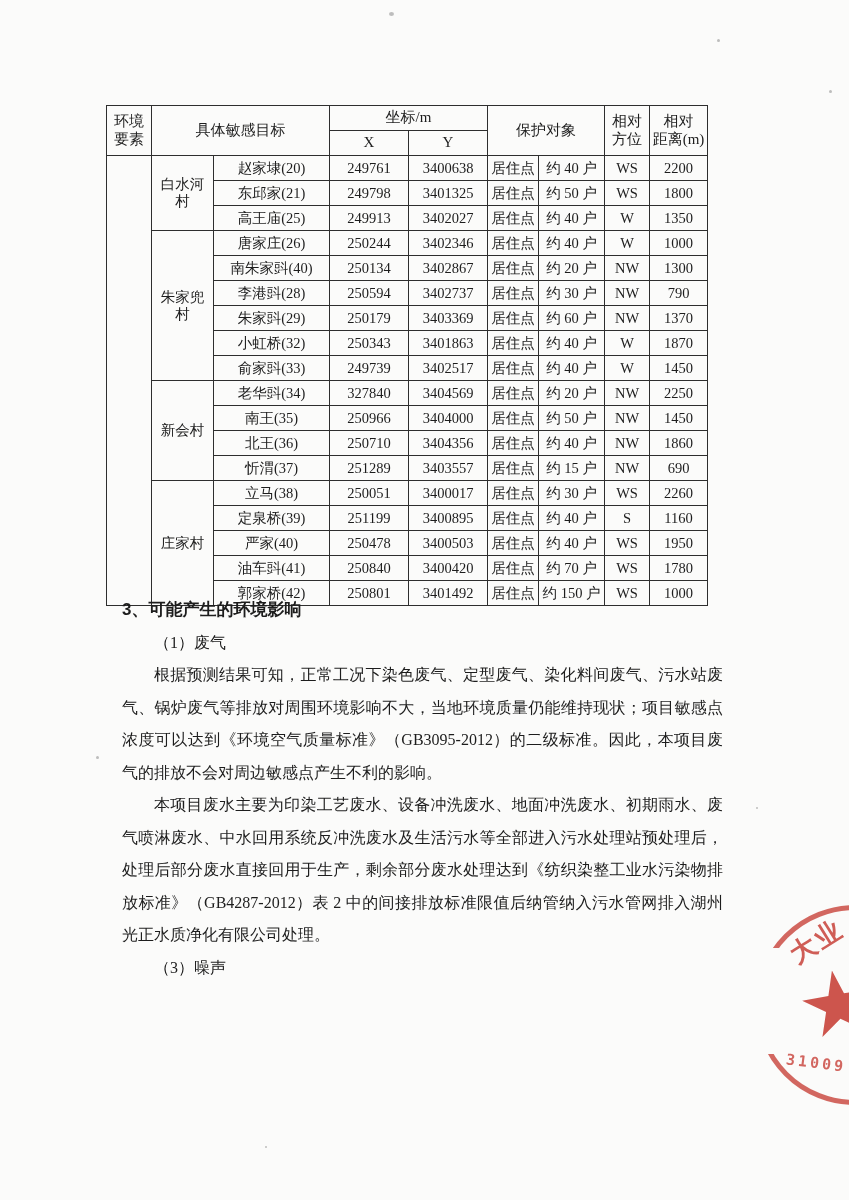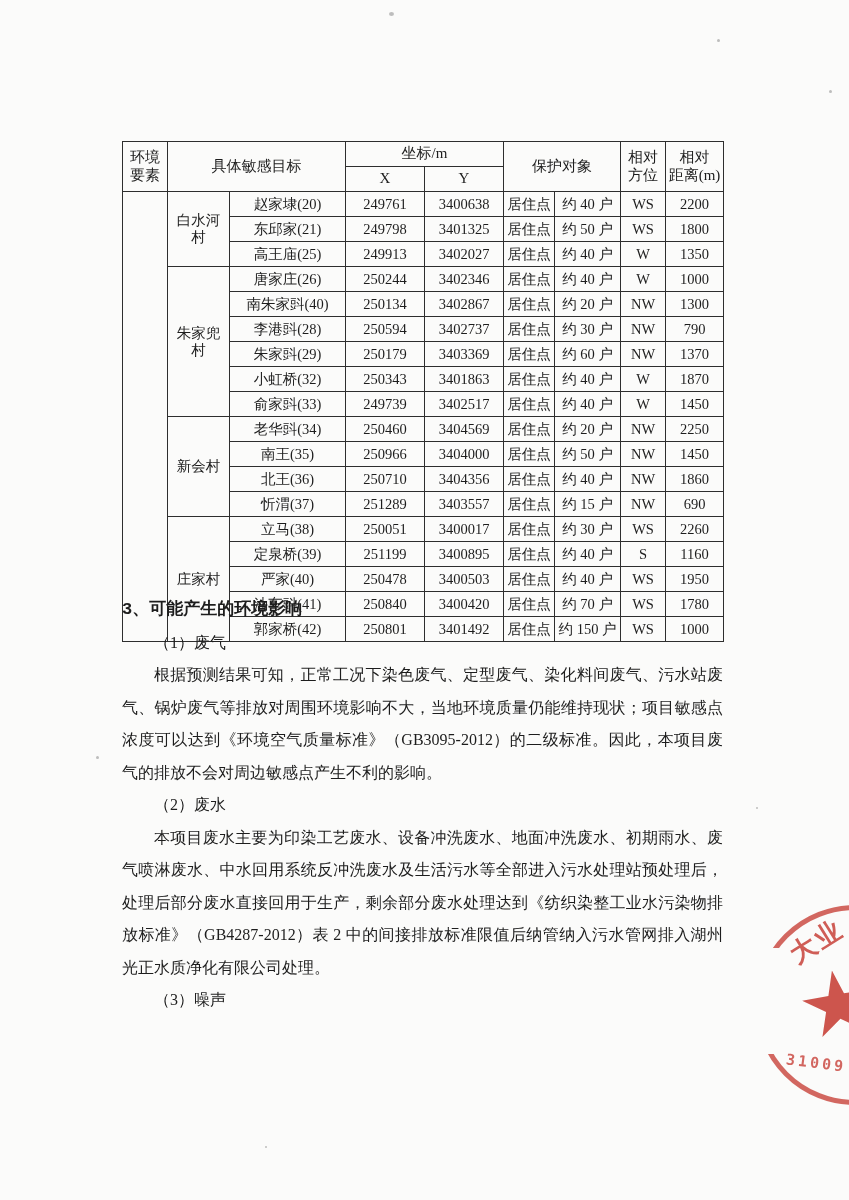--- a/index.html
+++ b/index.html
@@ -3,35 +3,35 @@
 <meta charset="utf-8">
 <style>
   html,body{margin:0;padding:0;background:#e8e8e8;}
   .page{
     position:relative;width:849px;height:1200px;margin:0 auto;
     background:#fbfbfa;overflow:hidden;
     font-family:"Liberation Serif","DejaVu Serif",serif;
     color:#1d1d1d;
   }
   
-  .table-wrap{position:absolute;left:122px;top:105px;width:601px;margin-top:36px;}
+  .table-wrap{position:absolute;left:106px;top:105px;width:601px;}
   table.targets{border-collapse:collapse;width:100%;table-layout:fixed;}
   table.targets th,table.targets td{
     border:1px solid #2e2e2e;
     text-align:center;vertical-align:middle;
     font-weight:normal;font-size:14.5px;
     padding:0 2px;height:24px;line-height:1.15;
     white-space:pre-line;overflow:hidden;
   }
   table.targets th{font-size:15px;}
   
   .textblock{position:absolute;left:122px;top:594px;width:601px;}
   .section-heading{
     margin:0;font-size:17px;line-height:32.5px;font-weight:bold;
-    font-family:Liberation Mono, monospace;
+    font-family:Liberation Sans, sans-serif;
   }
   .textblock p{
     margin:0;font-size:16px;line-height:32.5px;
     text-align:justify;text-indent:2em;
   }
   .textblock p.sub{text-align:left;}
   
   .stamp{position:absolute;left:0;top:0;width:849px;height:1200px;pointer-events:none;}
   .stamp-ring{
     position:absolute;left:755px;top:905px;width:190px;height:190px;
@@ -183,21 +183,21 @@
             <td>249739</td>
             <td>3402517</td>
             <td>居住点</td>
             <td>约 40 户</td>
             <td>W</td>
             <td>1450</td>
           </tr>
           <tr>
             <td rowspan="4">新会村</td>
             <td>老华㪷(34)</td>
-            <td>250460</td>
+            <td>327840</td>
             <td>3404569</td>
             <td>居住点</td>
             <td>约 20 户</td>
             <td>NW</td>
             <td>2250</td>
           </tr>
           <tr>
             <td>南王(35)</td>
             <td>250966</td>
             <td>3404000</td>
@@ -271,21 +271,20 @@
             <td>1000</td>
           </tr>
         </tbody>
     </table>
   </div>
 
   <div class="textblock">
     <h3 class="section-heading">3、可能产生的环境影响</h3>
     <p class="sub">（1）废气</p>
     <p class="body">根据预测结果可知，正常工况下染色废气、定型废气、染化料间废气、污水站废气、锅炉废气等排放对周围环境影响不大，当地环境质量仍能维持现状；项目敏感点浓度可以达到《环境空气质量标准》（GB3095-2012）的二级标准。因此，本项目废气的排放不会对周边敏感点产生不利的影响。</p>
-    <p class="sub">（2）废水</p>
     <p class="body">本项目废水主要为印染工艺废水、设备冲洗废水、地面冲洗废水、初期雨水、废气喷淋废水、中水回用系统反冲洗废水及生活污水等全部进入污水处理站预处理后，处理后部分废水直接回用于生产，剩余部分废水处理达到《纺织染整工业水污染物排放标准》（GB4287-2012）表 2 中的间接排放标准限值后纳管纳入污水管网排入湖州光正水质净化有限公司处理。</p>
     <p class="sub">（3）噪声</p>
   </div>
 
   <div class="stamp">
     <div class="stamp-ring"></div>
     <div class="stamp-fade"></div>
     <div class="stamp-text">大业</div>
     <div class="stamp-star"></div>
     <div class="stamp-code">31009</div>

